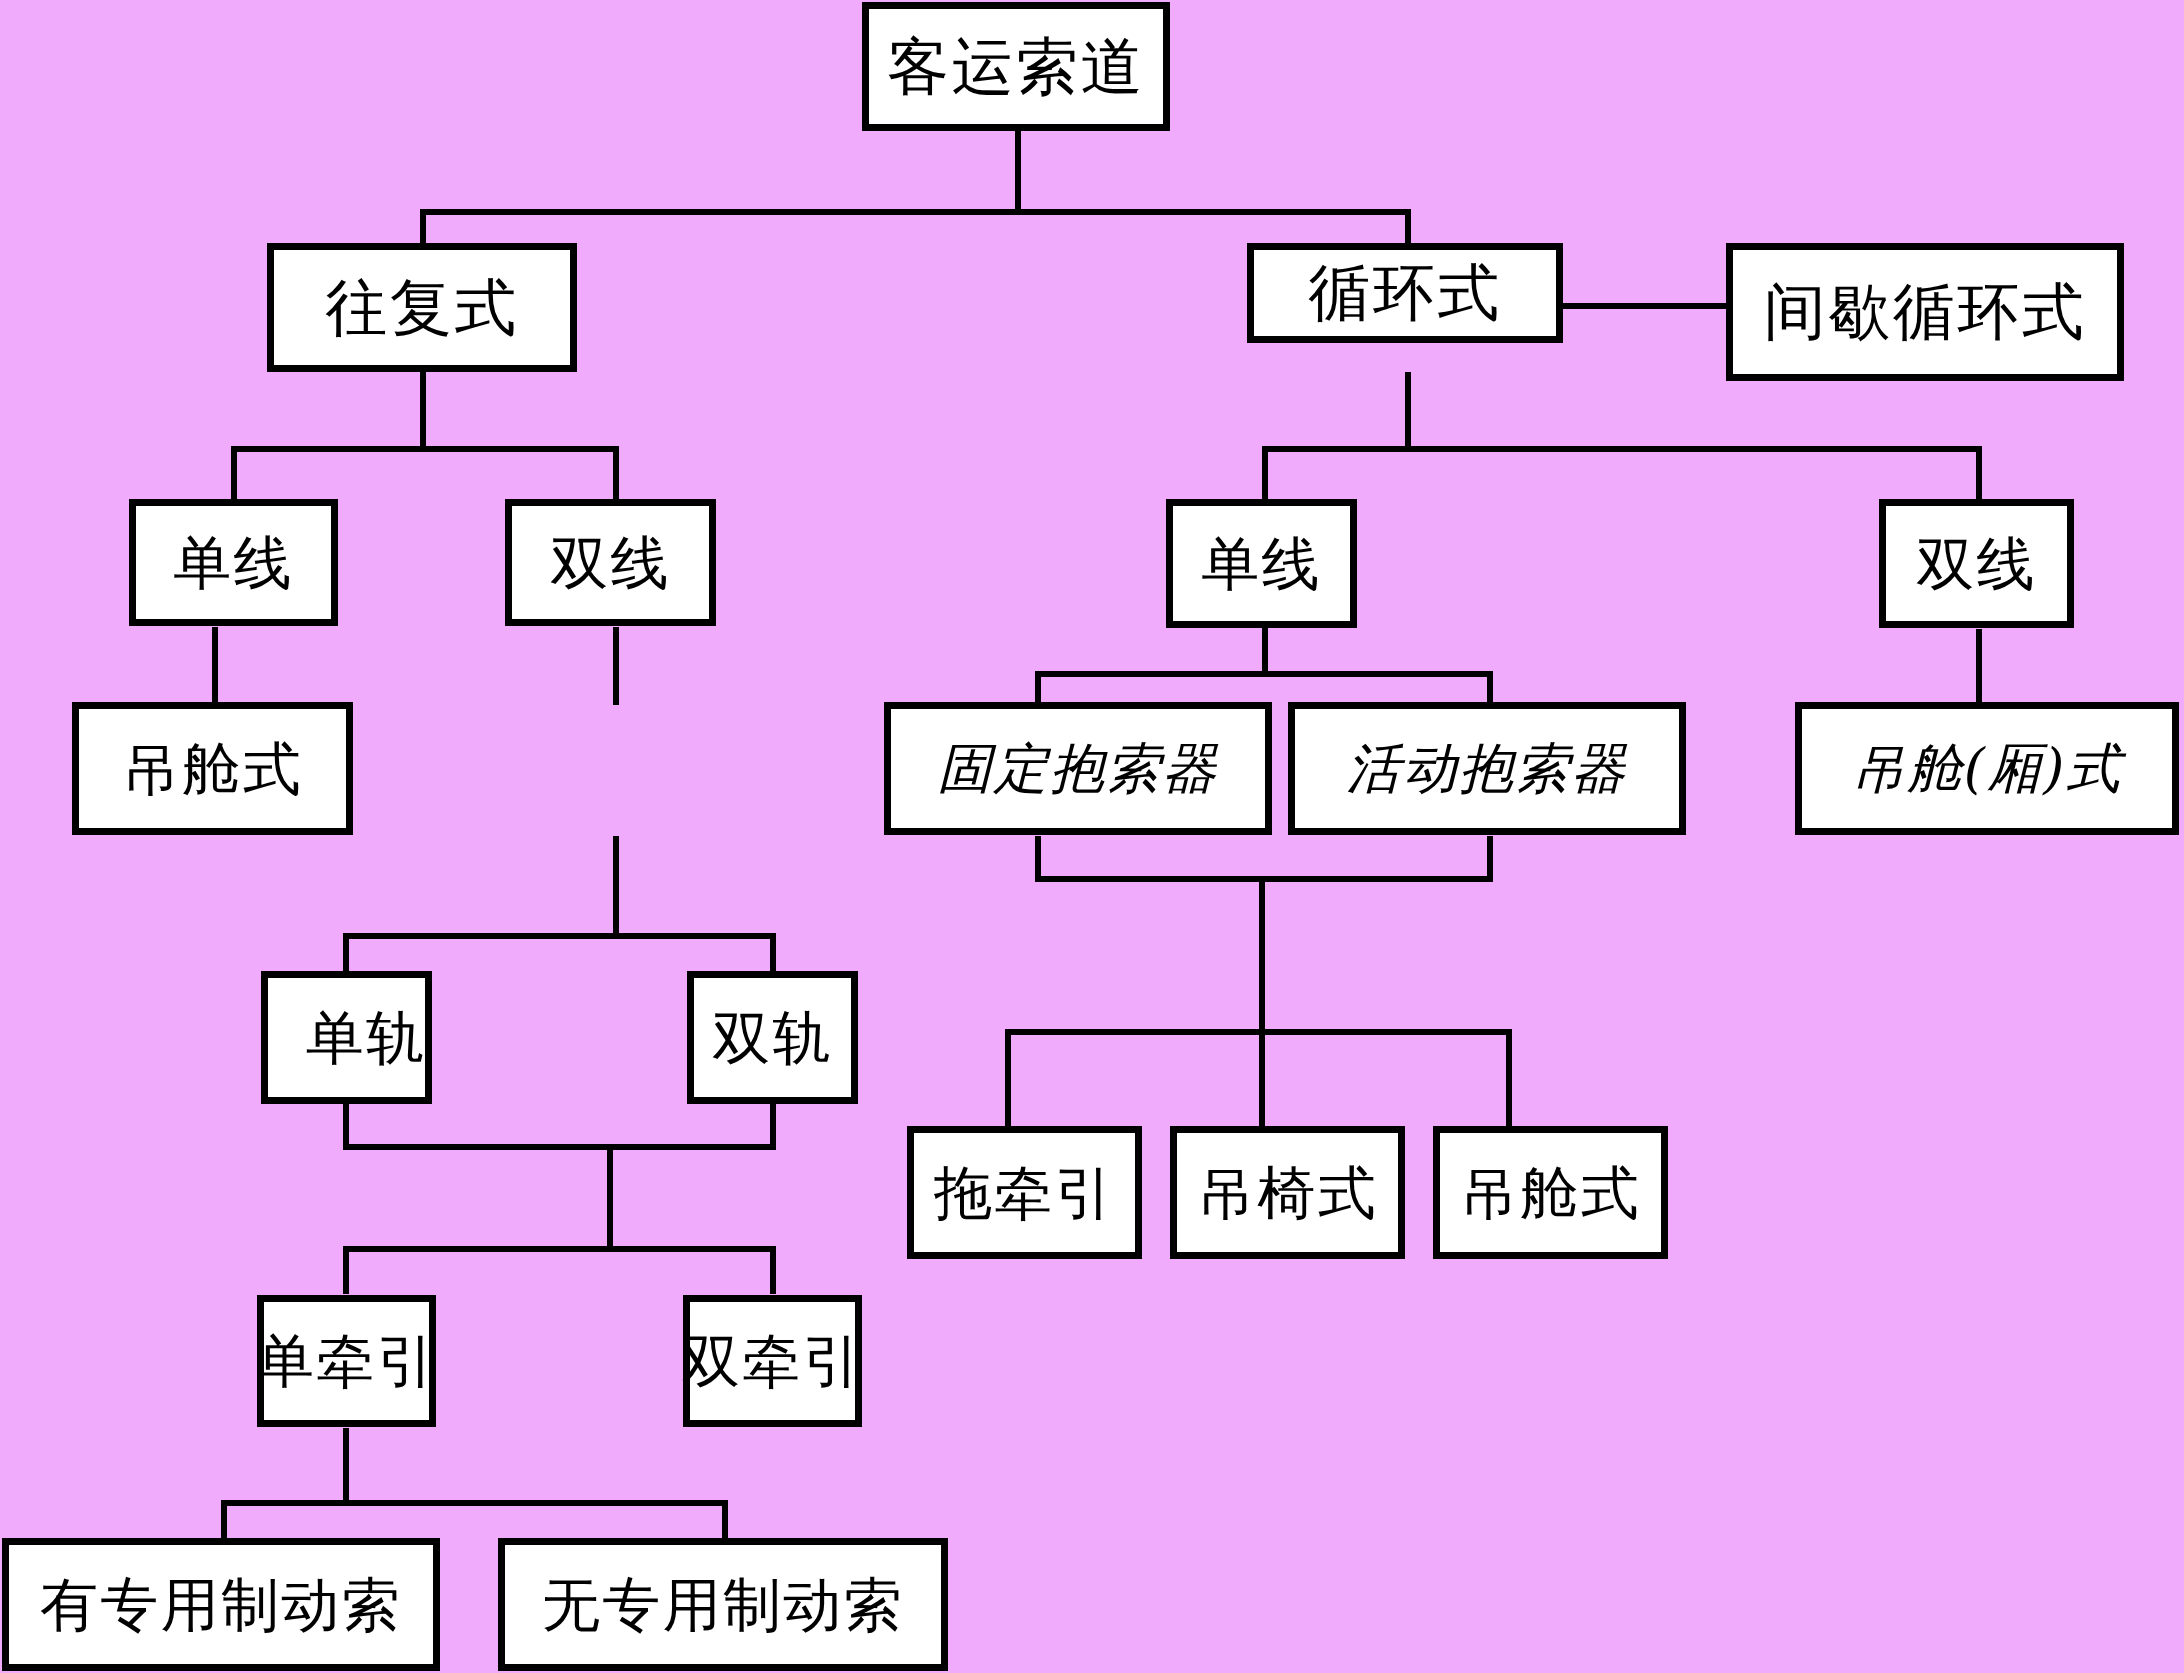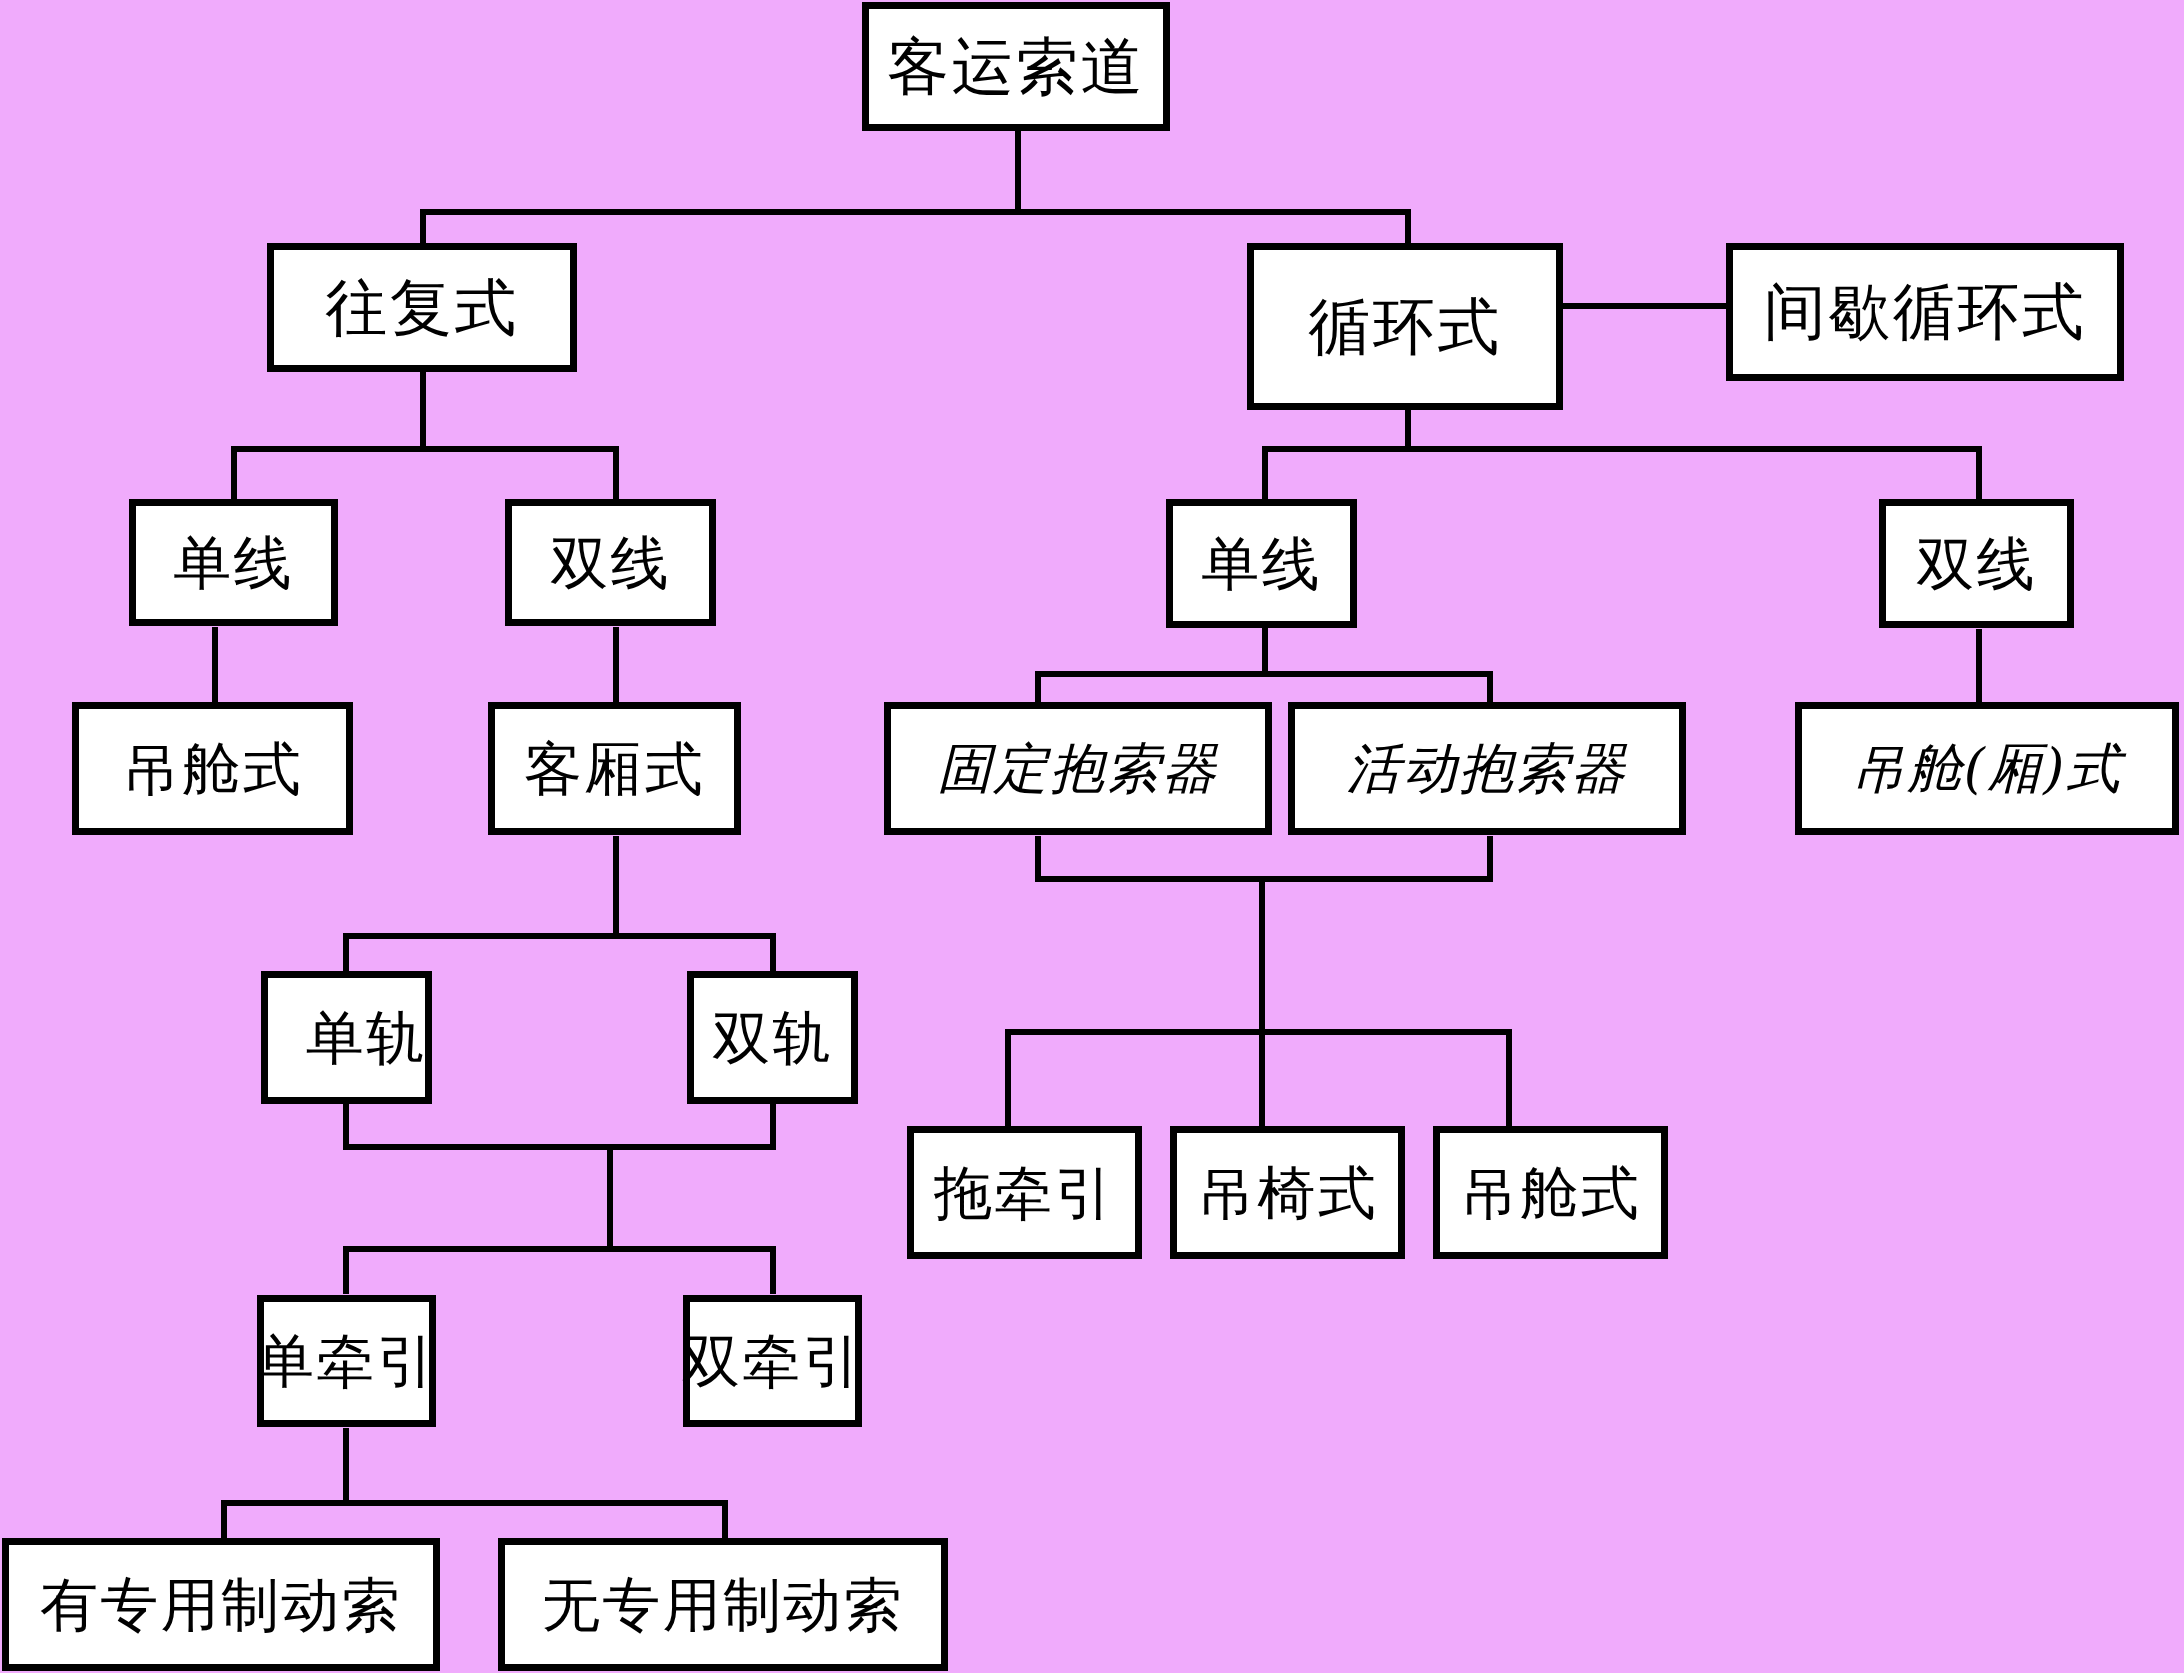--- a/index.html
+++ b/index.html
@@ -106,43 +106,40 @@
   <div class="edge vline" style="left:1976px; top:629px; height:76px;"></div>
 
   <div class="node" style="left:862px; top:2px; width:308px; height:129px;">
     <span class="lbl t-lg">客运索道</span>
   </div>
 
   <div class="node" style="left:267px; top:243px; width:310px; height:129px;">
     <span class="lbl t-lg">往复式</span>
   </div>
 
-  <div class="node" style="left:1247px; top:243px; width:316px; height:167px;text-align:center;">
+  <div class="node" style="left:1247px; top:243px; width:316px; height:100px;text-align:center;">
     <span class="lbl t-lg">循环式</span>
   </div>
 
   <div class="node" style="left:1726px; top:243px; width:398px; height:138px;">
     <span class="lbl t-lg">间歇循环式</span>
   </div>
 
   <div class="node" style="left:129px; top:499px; width:209px; height:127px;">
     <span class="lbl t-md">单线</span>
   </div>
 
   <div class="node" style="left:505px; top:499px; width:211px; height:127px;">
     <span class="lbl t-md">双线</span>
   </div>
 
   <div class="node" style="left:72px; top:702px; width:281px; height:133px;">
     <span class="lbl t-md">吊舱式</span>
   </div>
 
-  <div class="node" style="left:488px; top:702px; width:253px; height:133px;">
-    <span class="lbl t-md">客厢式</span>
-  </div>
 
   <div class="node" style="left:261px; top:971px; width:171px; height:133px;padding-left:39px;">
     <span class="lbl t-md">单轨</span>
   </div>
 
   <div class="node" style="left:687px; top:971px; width:171px; height:133px;">
     <span class="lbl t-md">双轨</span>
   </div>
 
   <div class="node" style="left:257px; top:1295px; width:179px; height:132px;">

